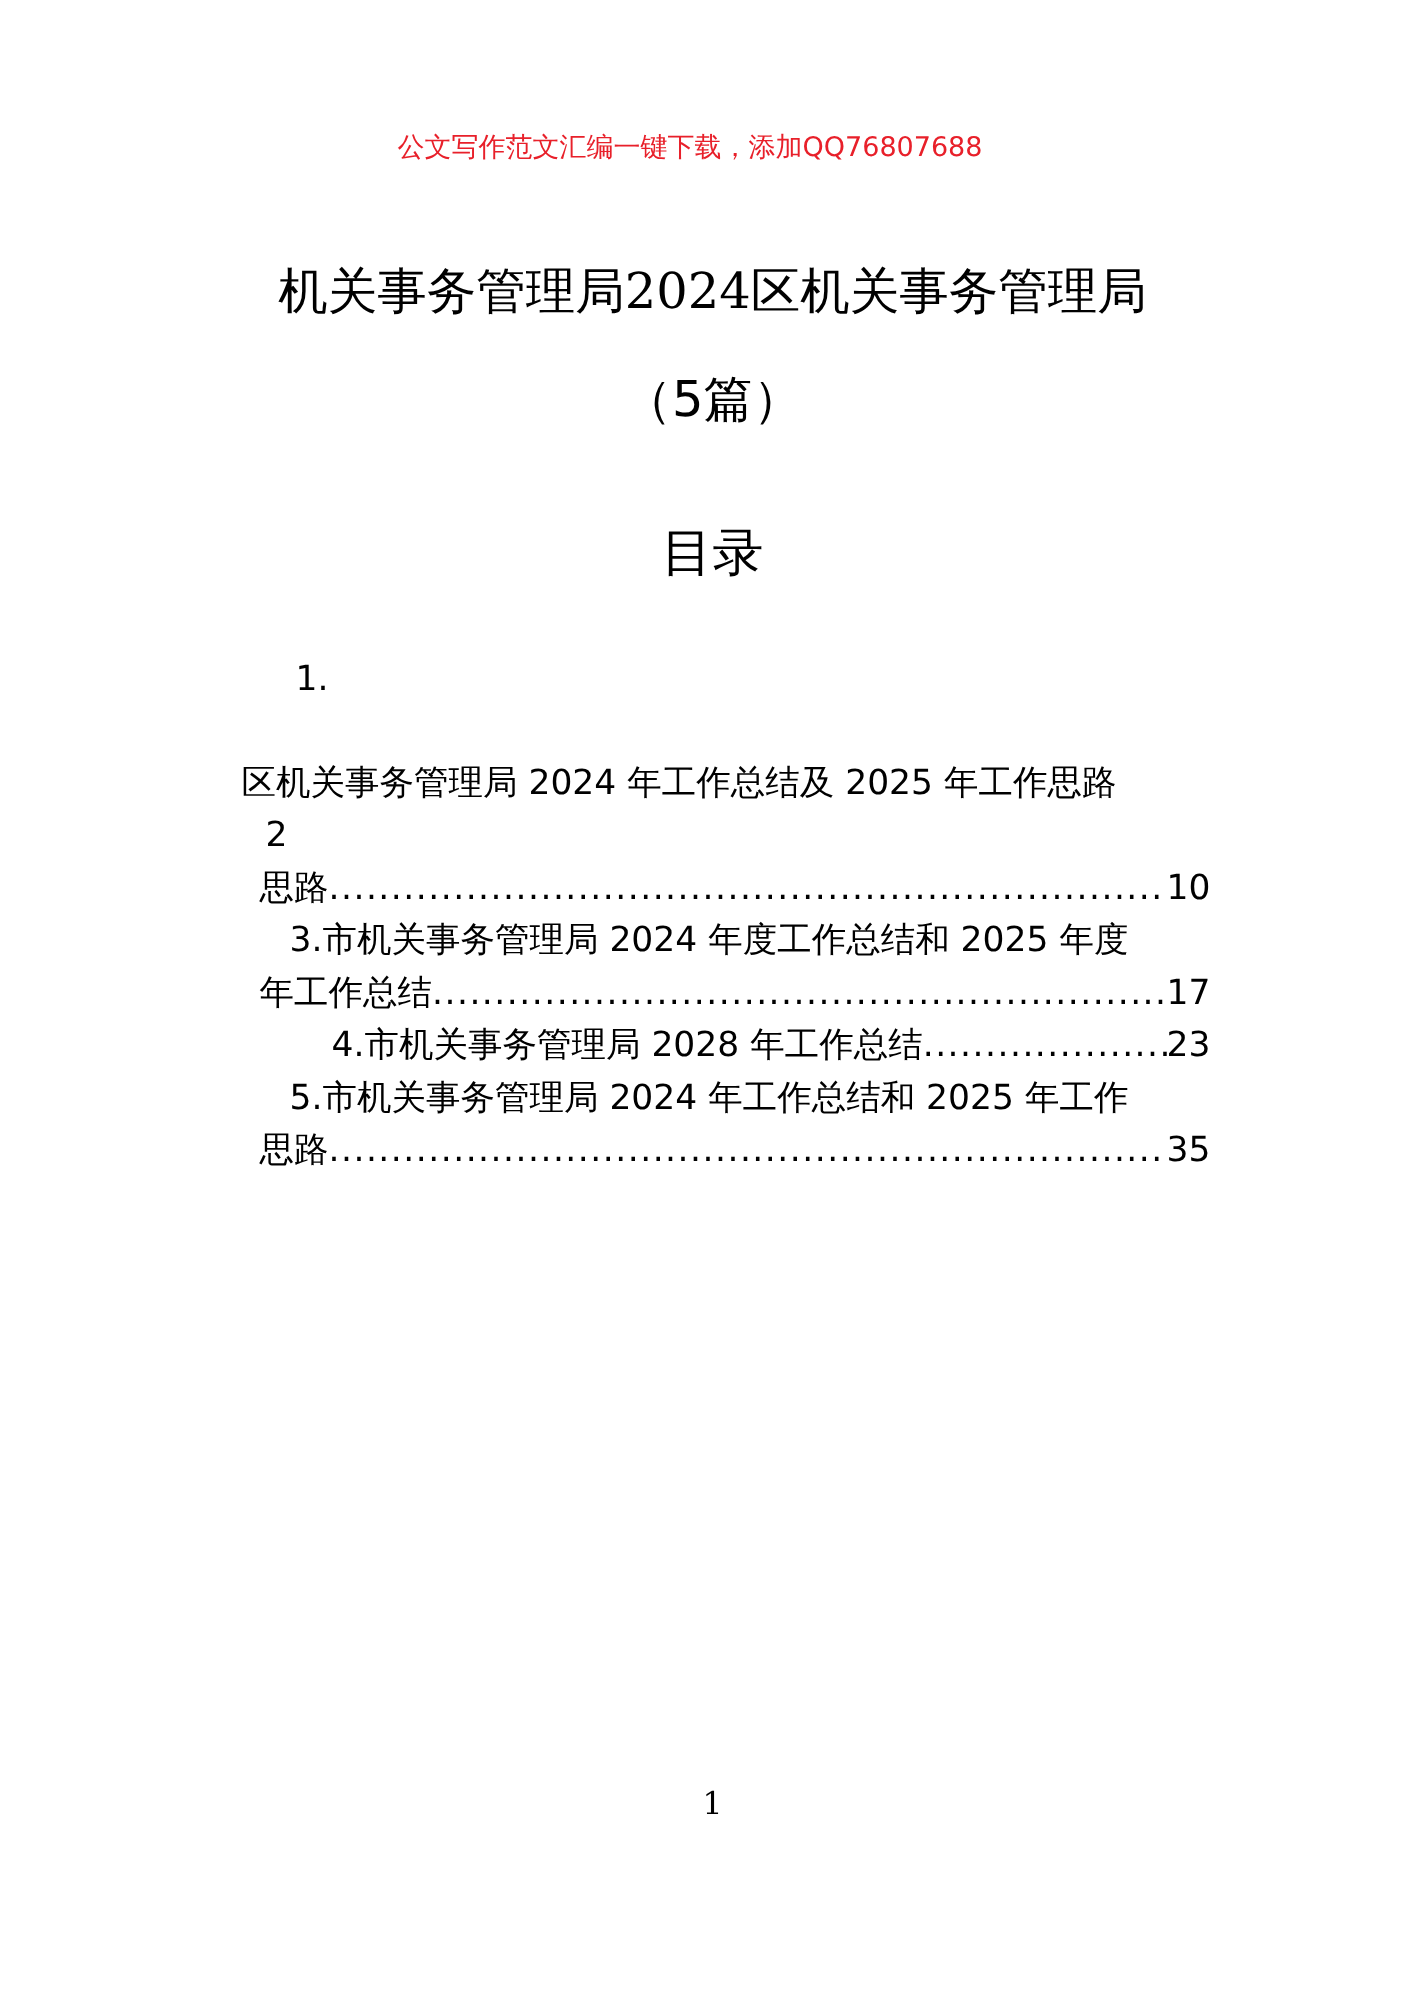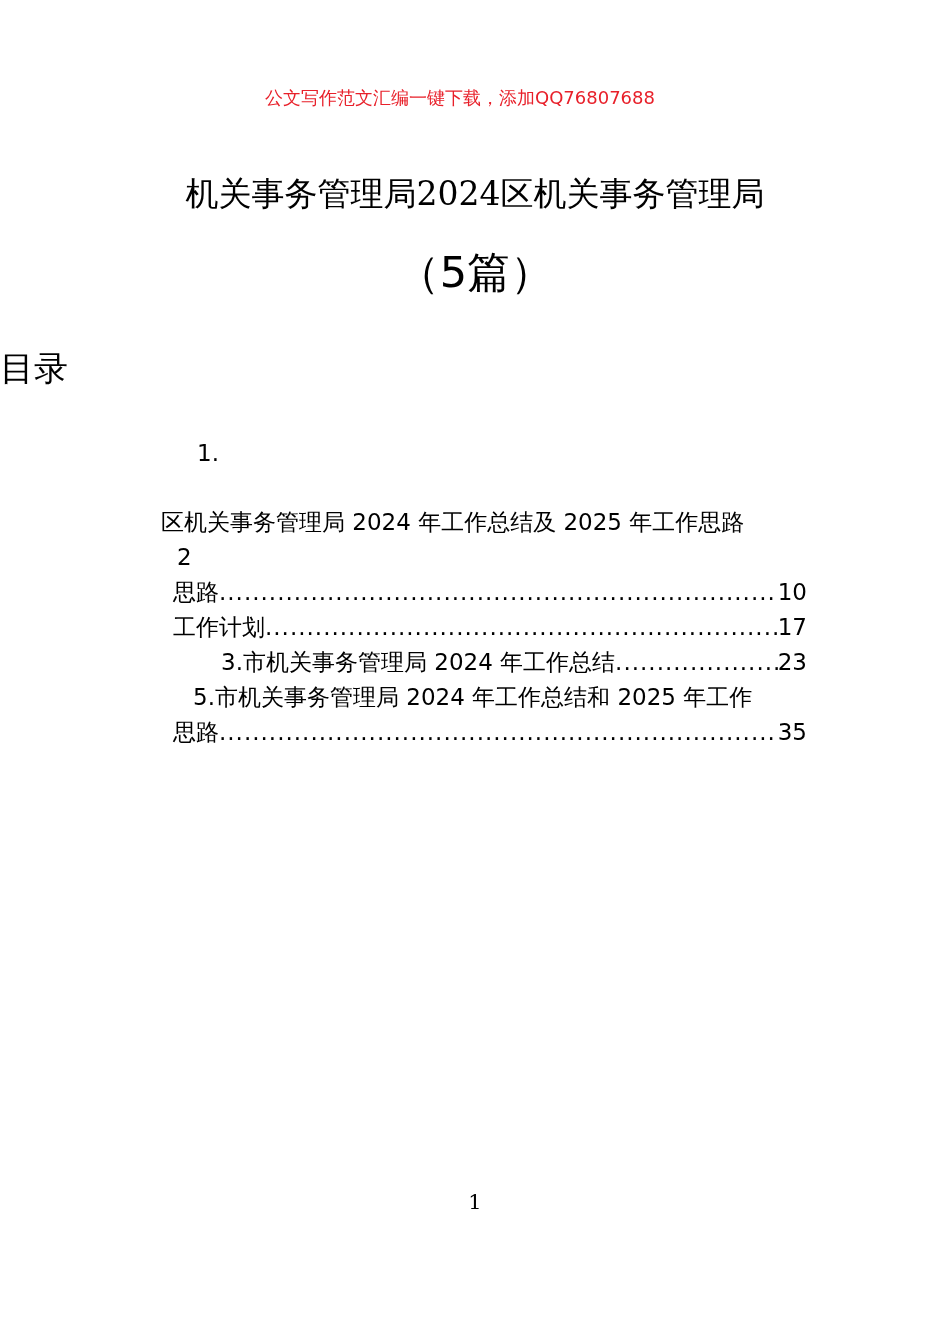--- a/index.html
+++ b/index.html
@@ -1,21 +1,21 @@
 <!DOCTYPE html>
 <html><head>
 <meta charset="utf-8">
 <style>
   html, body { margin:0; padding:0; background:#fff; }
   body { width:950px; height:1344px; position:relative; overflow:hidden; font-family:"DejaVu Sans", sans-serif; color:#000; }
   .banner { position:absolute; top:86px; left:0; width:920px; text-align:center; color:#e8202a; font-size:18px; }
   .title { position:absolute; top:172px; left:0; width:950px; text-align:center; font-size:33px; font-family:"DejaVu Sans", sans-serif; }
   .title .num { font-family:"DejaVu Serif", serif;text-align:right; }
-  .subtitle { position:absolute; top:244px; left:0; width:950px; text-align:center; font-size:43px; }
-  .toc-title { position:absolute; top:346px; left:0; width:950px; text-align:left; font-size:34px; }
+  .subtitle { position:absolute; top:244px; left:0; width:950px; text-align:center; font-size:33px; }
+  .toc-title { position:absolute; top:346px; left:0; width:950px; text-align:center; font-size:34px; }
   .toc { position:absolute; top:436px; left:145px; width:662px; font-size:23px; line-height:35px; }
   .line { white-space:nowrap; position:relative; height:35px; }
   .indent { padding-left:48px; }
   .dotline { display:flex; }
   .dotline .t { flex:0 0 auto;margin-left:28px; }
   .dotline .dots { flex:1 1 auto; overflow:hidden; white-space:nowrap; letter-spacing:1px; }
   .dotline .p { flex:0 0 auto; }
   .pagenum { position:absolute; top:1190px; left:0; width:950px; text-align:center; font-family:"DejaVu Serif", serif; font-size:21px; }
 </style>
 </head>
@@ -34,28 +34,29 @@
   <div class="line" style="padding-left:52px;"><span>1.</span></div>
   <div class="line" style="padding-left:16px;margin-top:34px;"><span>区机关事务管理局 2024 年工作总结及 2025 年工作思路</span></div>
   <div class="line" style="padding-left:32px;"><span>2</span></div>
 
   <div class="line dotline">
       <span class="t">思路</span>
       <span class="dots">........................................................................................................................</span>
       <span class="p">10</span>
     </div>
 
+  <div class="line indent"><span>3.市机关事务管理局 2024 年度工作总结和 2025 年度</span></div>
   <div class="line dotline">
-      <span class="t">工作计划</span>
+      <span class="t">年工作总结</span>
       <span class="dots">........................................................................................................................</span>
       <span class="p">17</span>
     </div>
 
   <div class="line dotline indent">
-      <span class="t">3.市机关事务管理局 2024 年工作总结</span>
+      <span class="t">4.市机关事务管理局 2028 年工作总结</span>
       <span class="dots">........................................................................................................................</span>
       <span class="p">23</span>
     </div>
 
   <div class="line indent"><span>5.市机关事务管理局 2024 年工作总结和 2025 年工作</span></div>
   <div class="line dotline">
       <span class="t">思路</span>
       <span class="dots">........................................................................................................................</span>
       <span class="p">35</span>
     </div>

